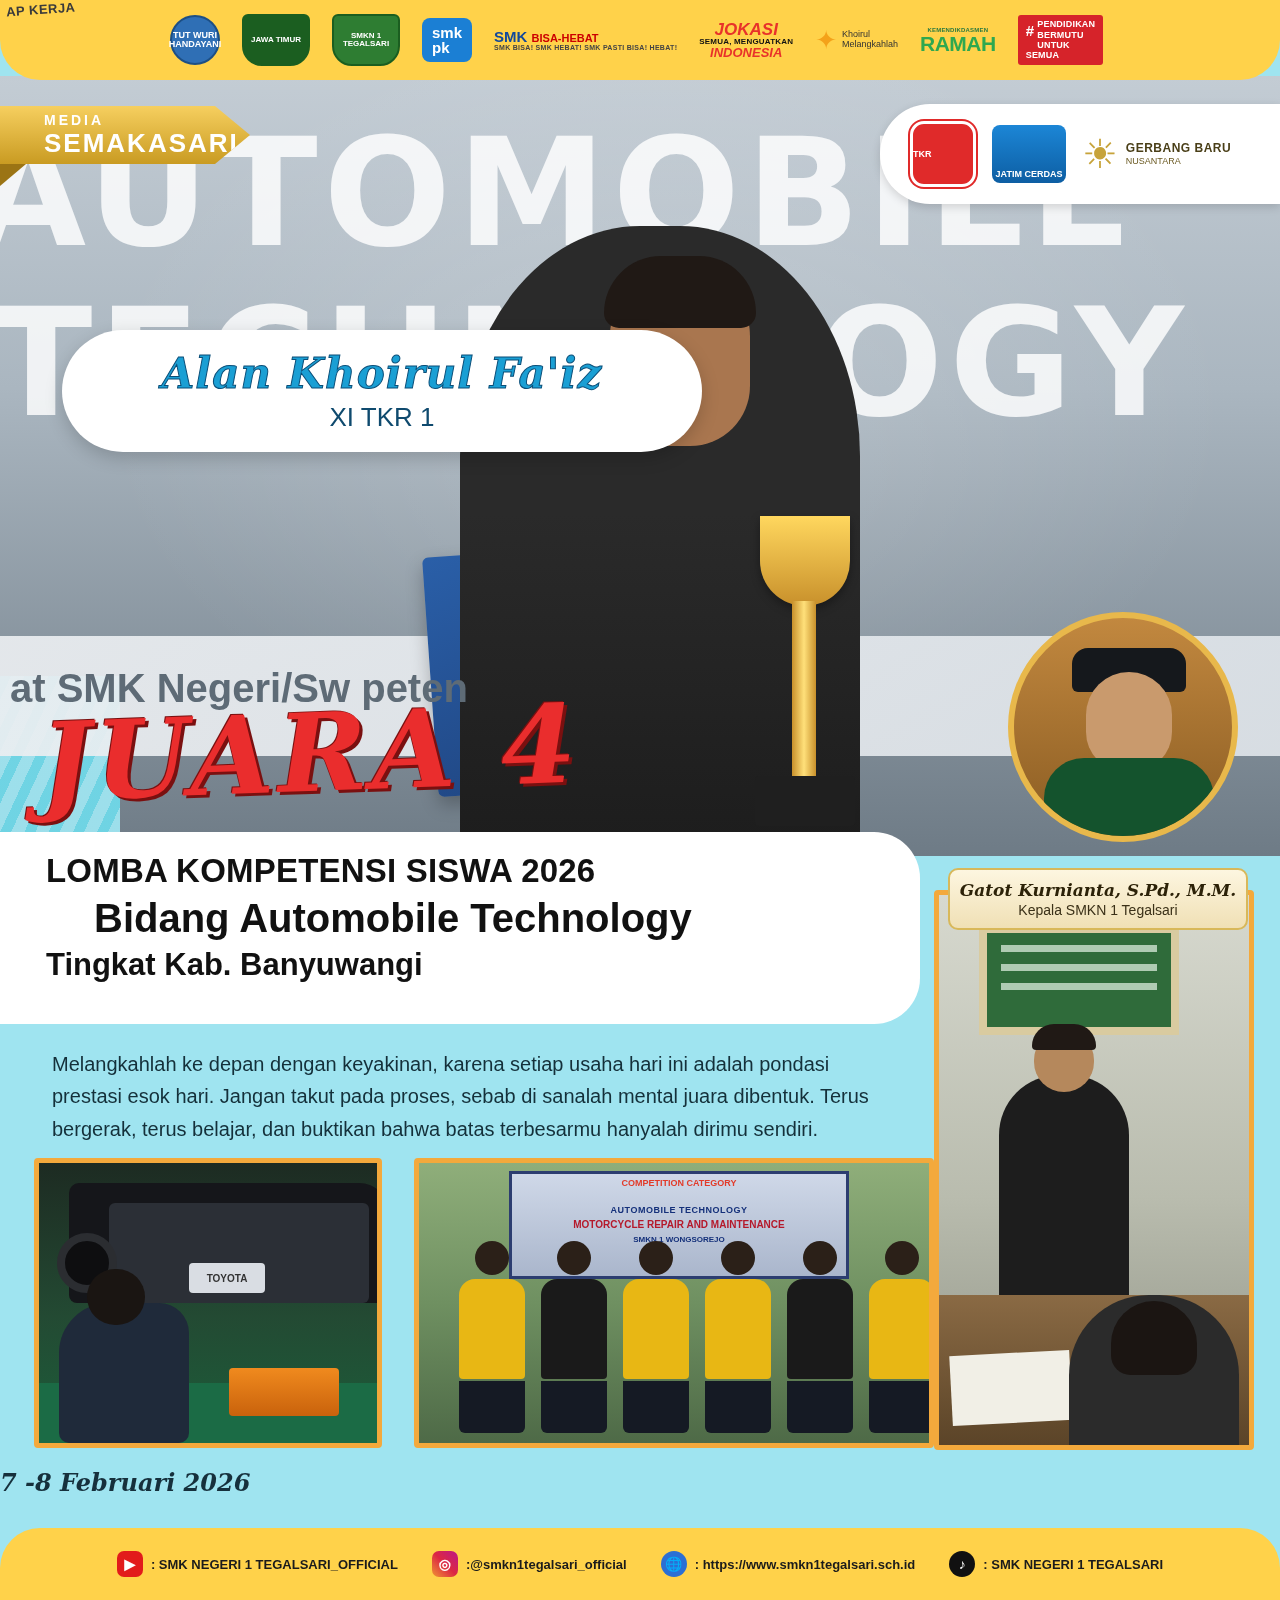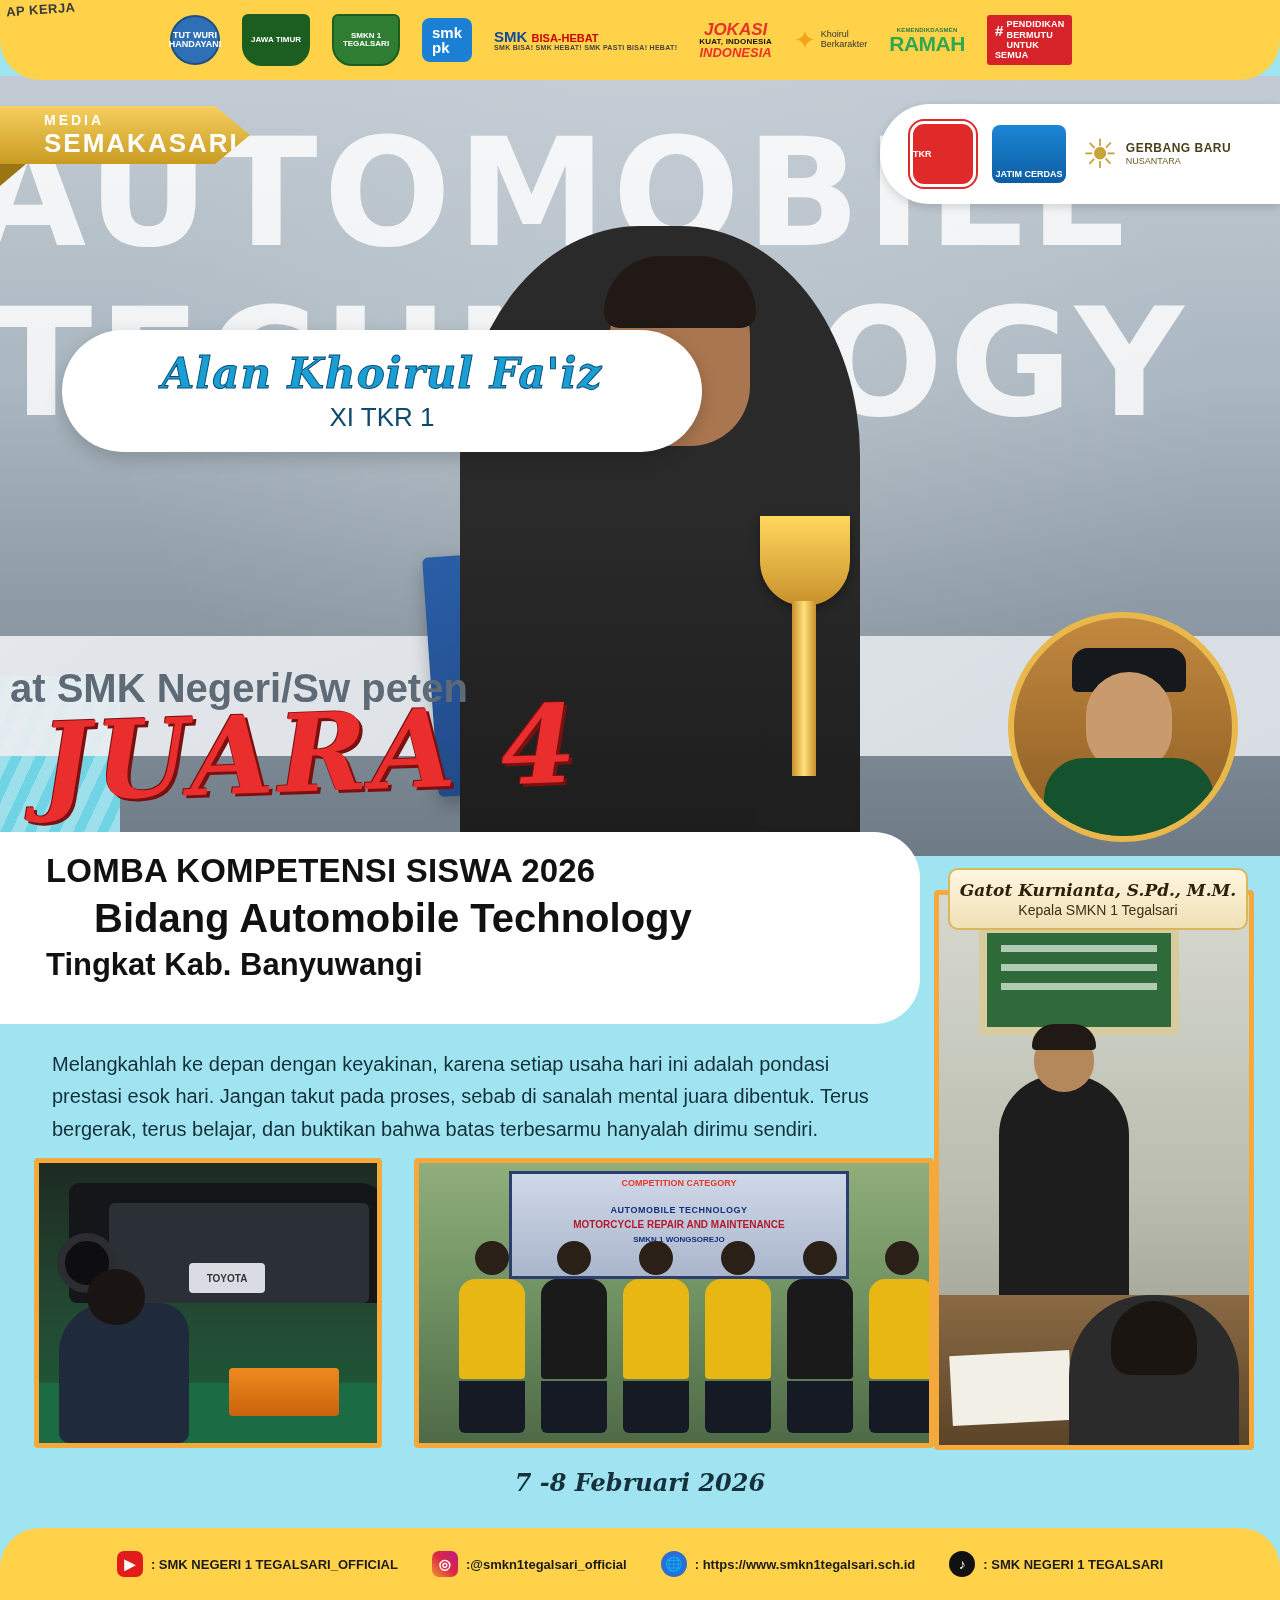--- a/index.html
+++ b/index.html
@@ -379,21 +379,21 @@
   .p2-fig { width: 66px; }
   .p2-fig .hd2 { width: 34px; height: 34px; border-radius: 50%; background: #2b2018; margin: 0 auto 4px; }
   .p2-fig .bd { height: 100px; border-radius: 16px 16px 4px 4px; }
   .p2-fig .lg { height: 52px; background: #151a24; margin-top: 2px; border-radius: 0 0 6px 6px; }
   .bd-y { background: #e8b714; }
   .bd-b { background: #1a1a1a; }
 
   
   .date-text {
     position: absolute; left: 0; top: 1468px; width: 1280px; z-index: 30;
-    text-align: center;
+    text-align: left;
     font-family: "DejaVu Serif", serif;
     font-style: italic; font-weight: bold; font-size: 24px; color: #16303c;
   }
 
   
   .footer {
     position: absolute; left: 0; bottom: 0; width: 1280px; height: 72px;
     background: #ffd24a;
     border-top-left-radius: 40px; border-top-right-radius: 40px;
     display: flex; align-items: center; justify-content: center; gap: 34px;
@@ -462,29 +462,29 @@
       <div class="logo">
         <div class="logo-text-blue">
           <span>SMK</span>
           <span style="color:#c00;font-size:11px;">BISA-HEBAT</span>
           <span class="sub">SMK BISA! SMK HEBAT! SMK PASTI BISA! HEBAT!</span>
         </div>
       </div>
       <div class="logo">
         <div class="logo-jokasi">
           <div class="j1">JOKASI</div>
-          <div class="j2">KUAT, INDONESIA</div>
+          <div class="j2">SEMUA, MENGUATKAN</div>
           <div class="j3">INDONESIA</div>
         </div>
       </div>
       <div class="logo logo-cerdas">
         <span class="glyph">✦</span>
         <span class="lbl">
           <span>Khoirul</span><br>
-          <span>Berkarakter</span>
+          <span>Melangkahlah</span>
         </span>
       </div>
       <div class="logo">
         <div class="logo-ramah">
           <div class="kem">KEMENDIKDASMEN</div>
           <div class="rm">RAMAH</div>
         </div>
       </div>
       <div class="logo">
         <div class="logo-pendidikan">

